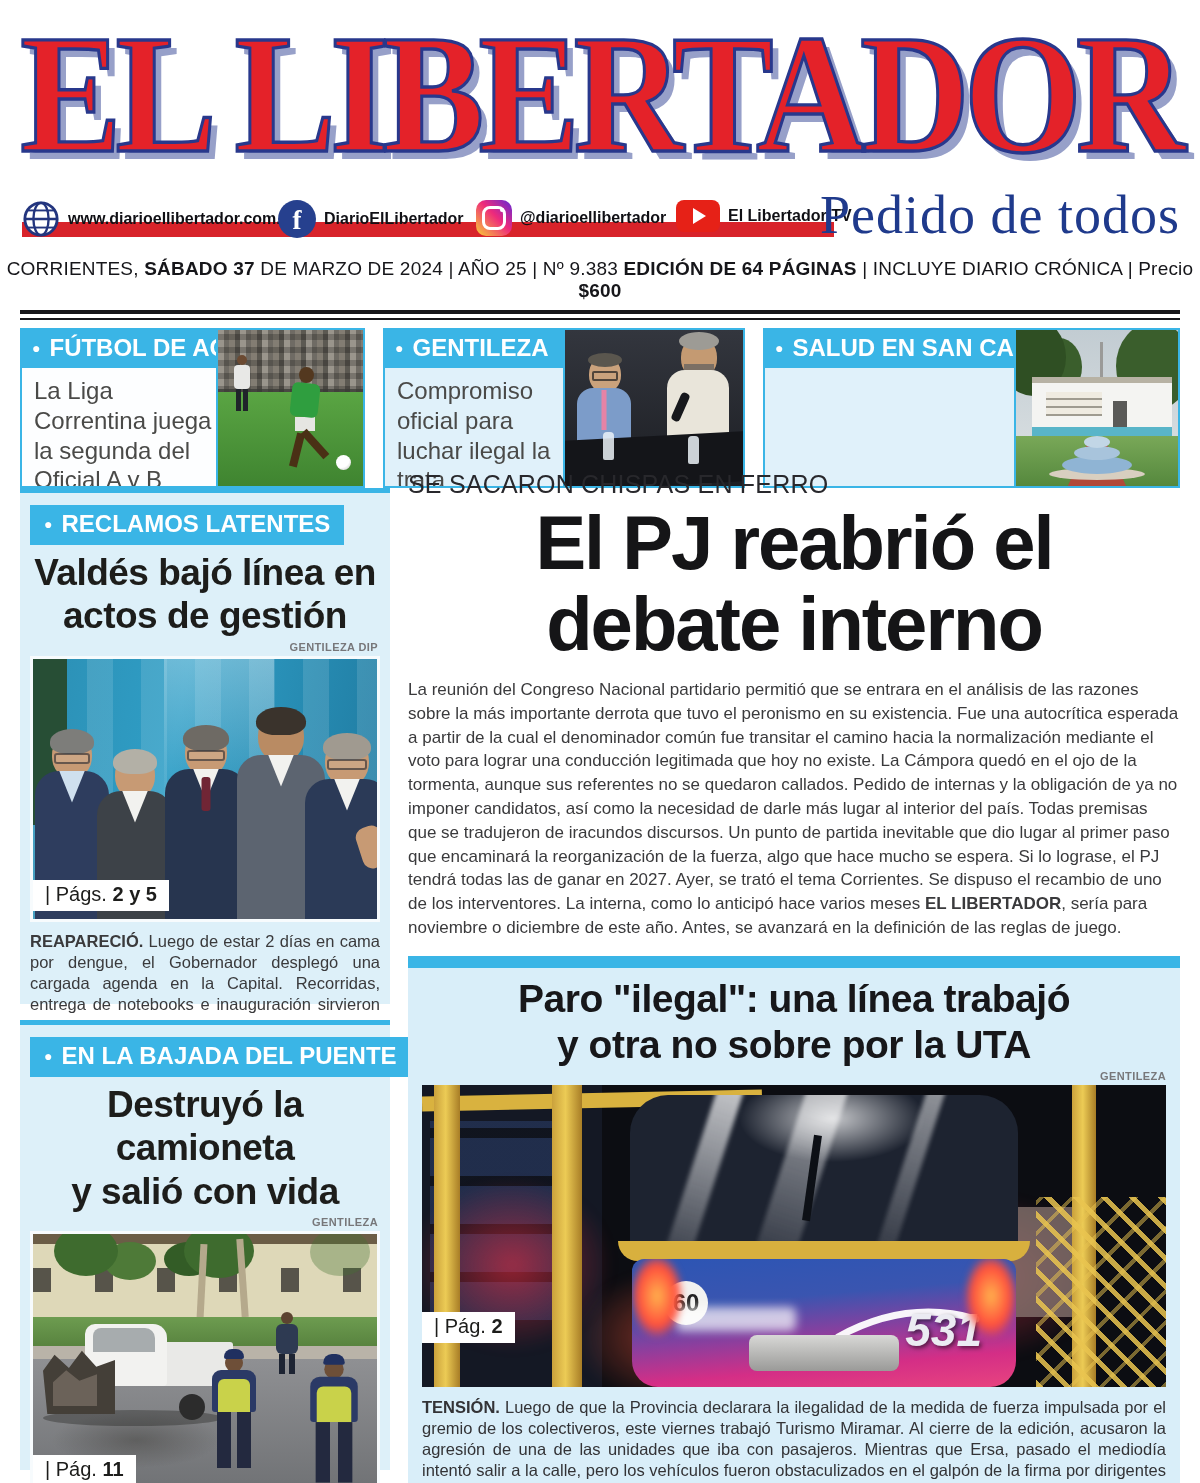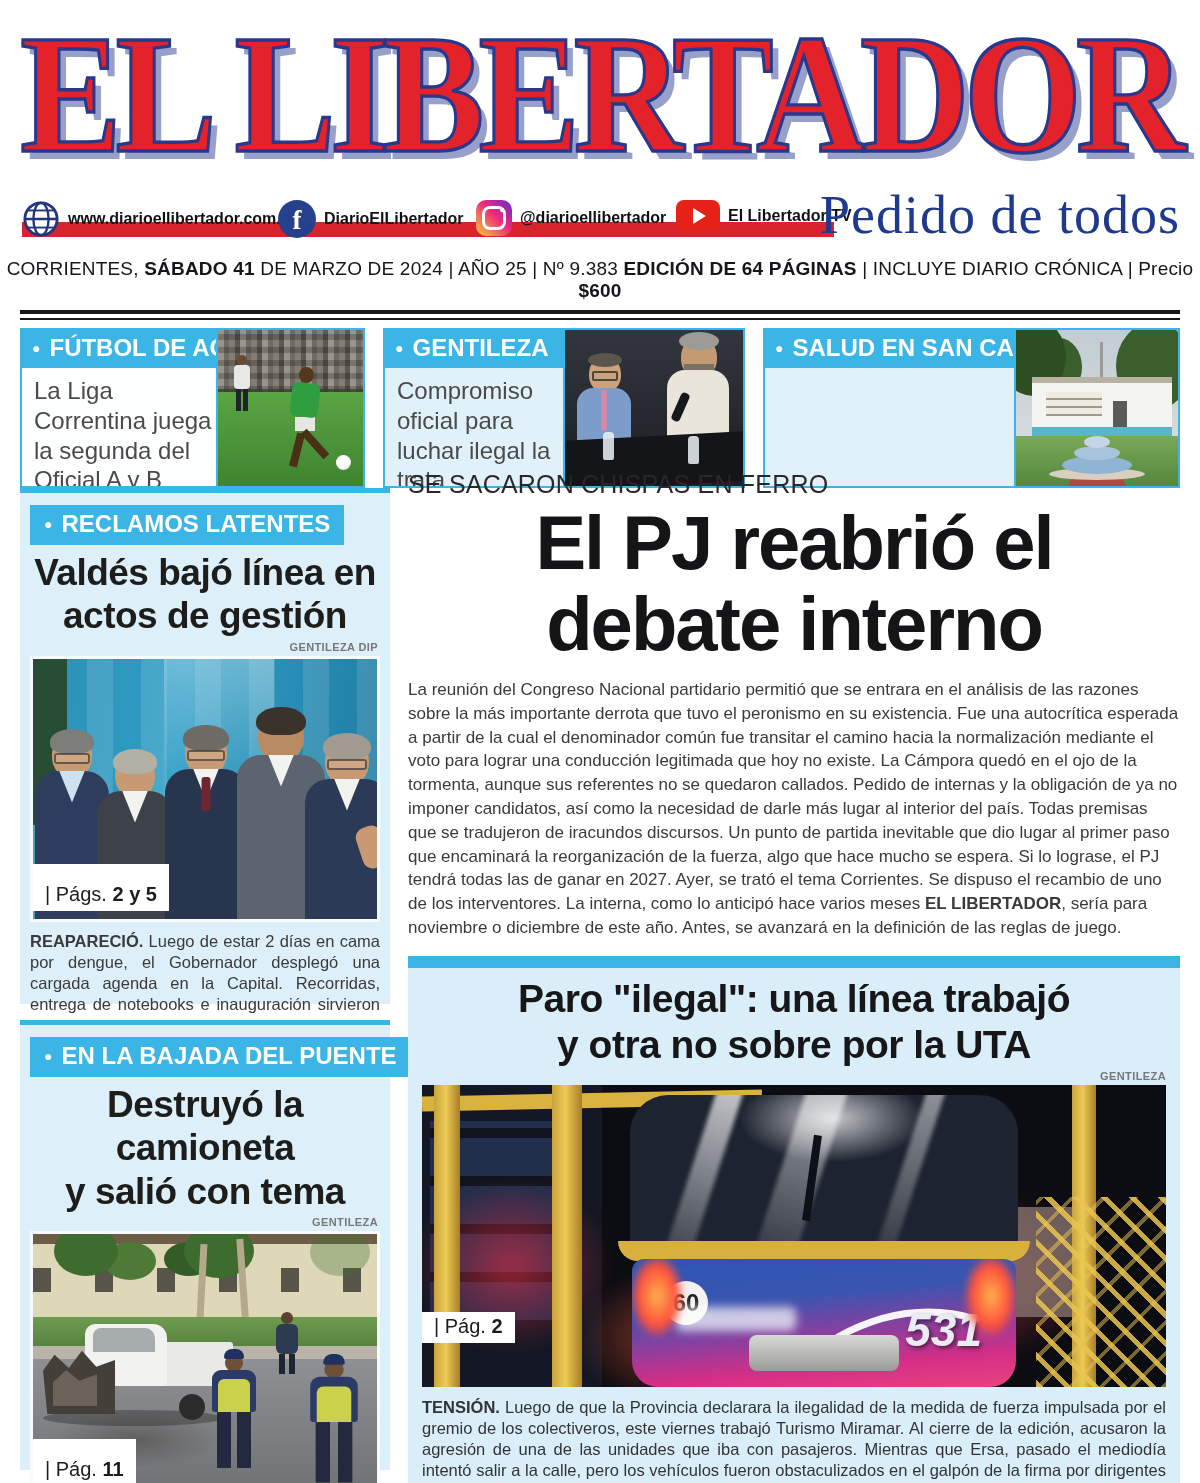--- a/index.html
+++ b/index.html
@@ -104,21 +104,21 @@
   .left-col{position:absolute;left:20px;top:488px;width:370px;}
   .lsec{background:#ddf0f9;border-top:5px solid #3ab5e6;padding:10px 10px 12px;position:relative;}
   .lsec1{height:489px;}
   .lsec2{height:423px;margin-top:16px;}
   .lkicker{background:#3ab5e6;color:#fff;font-weight:bold;font-size:24px;padding:5px 14px 7px;
     width:max-content;display:flex;gap:9px;align-items:center;margin-top:2px;}
   .lheadline{font-weight:bold;font-size:37px;line-height:1.17;text-align:center;color:#1d1d1b;
     margin-top:6px;letter-spacing:-.5px;}
   .credit{text-align:right;font-size:11px;color:#77777a;font-weight:bold;letter-spacing:.4px;margin:3px 2px 3px;}
   .lphoto{position:relative;height:260px;border:3px solid #f7fbfd;overflow:hidden;background:#2a7fa6;}
-  .pgbox{position:absolute;left:0;bottom:8px;background:#fff;padding:19px 12px 5px;font-size:20px;color:#1d1d1b;white-space:nowrap;}
+  .pgbox{position:absolute;left:0;bottom:8px;background:#fff;padding:3px 12px 5px;font-size:20px;color:#1d1d1b;white-space:nowrap;}
   .lcaption{font-size:16.5px;line-height:1.29;color:#3a3a3c;text-align:justify;margin-top:9px;}
   .cap-lead{font-weight:bold;}
 
   
   .v-curtain{position:absolute;inset:0;background:linear-gradient(100deg,#2c8fb4 0%,#2f9ec6 40%,#1f7aa0 100%);}
   .v-fold{position:absolute;inset:0;background:repeating-linear-gradient(90deg,rgba(255,255,255,.12) 0 26px,transparent 26px 54px);}
   .v-door{position:absolute;left:0;top:0;width:34px;height:64%;background:#274e35;}
   .v-flag{position:absolute;left:38%;top:0;width:110px;height:72%;background:linear-gradient(rgba(225,242,250,.35),transparent 80%);}
   .man{position:absolute;bottom:0;}
   .head{border-radius:50% 50% 46% 46%;background:#c79a74;margin:0 auto;position:relative;}
@@ -267,21 +267,21 @@
       <span class="yt-box">
         <span class="play-tri"></span>
       </span>
       <span class="social-label">El Libertador TV</span>
     </div>
 
     <div class="tagline">Pedido de todos</div>
   </div>
 
   <div class="dateline">
-    <span>CORRIENTES, </span><span class="dl-b">SÁBADO 41 </span><span>DE MARZO DE 2024 | AÑO 25 | Nº 9.383 </span><span class="dl-b">EDICIÓN DE 64 PÁGINAS</span><span> | INCLUYE DIARIO CRÓNICA | Precio </span><span class="dl-b">$600</span>
+    <span>CORRIENTES, </span><span class="dl-b">SÁBADO 37 </span><span>DE MARZO DE 2024 | AÑO 25 | Nº 9.383 </span><span class="dl-b">EDICIÓN DE 64 PÁGINAS</span><span> | INCLUYE DIARIO CRÓNICA | Precio </span><span class="dl-b">$600</span>
   </div>
   <div class="double-rule"></div>
 
   <div class="teasers">
 
     <div class="teaser t1">
       <div class="teaser-main">
         <div class="tkicker">
           <span class="bullet">●</span>
           <span>FÚTBOL DE ACÁ</span>
@@ -439,21 +439,21 @@
       </div>
     </div>
 
     <div class="lsec lsec2">
       <div class="lkicker">
         <span class="bullet">●</span>
         <span>EN LA BAJADA DEL PUENTE</span>
       </div>
       <div class="lheadline">
         <div>Destruyó la camioneta</div>
-        <div>y salió con tema</div>
+        <div>y salió con vida</div>
       </div>
       <div class="credit">GENTILEZA</div>
       <div class="lphoto" style="background:#8f9093;">
         <div class="cr-bldg"></div>
         <div class="cr-wins"></div>
         <div class="tree tr1"></div>
         <div class="tree tr2"></div>
         <div class="tree tr3"></div>
         <div class="palm pa1"></div>
         <div class="palm pa2"></div>

